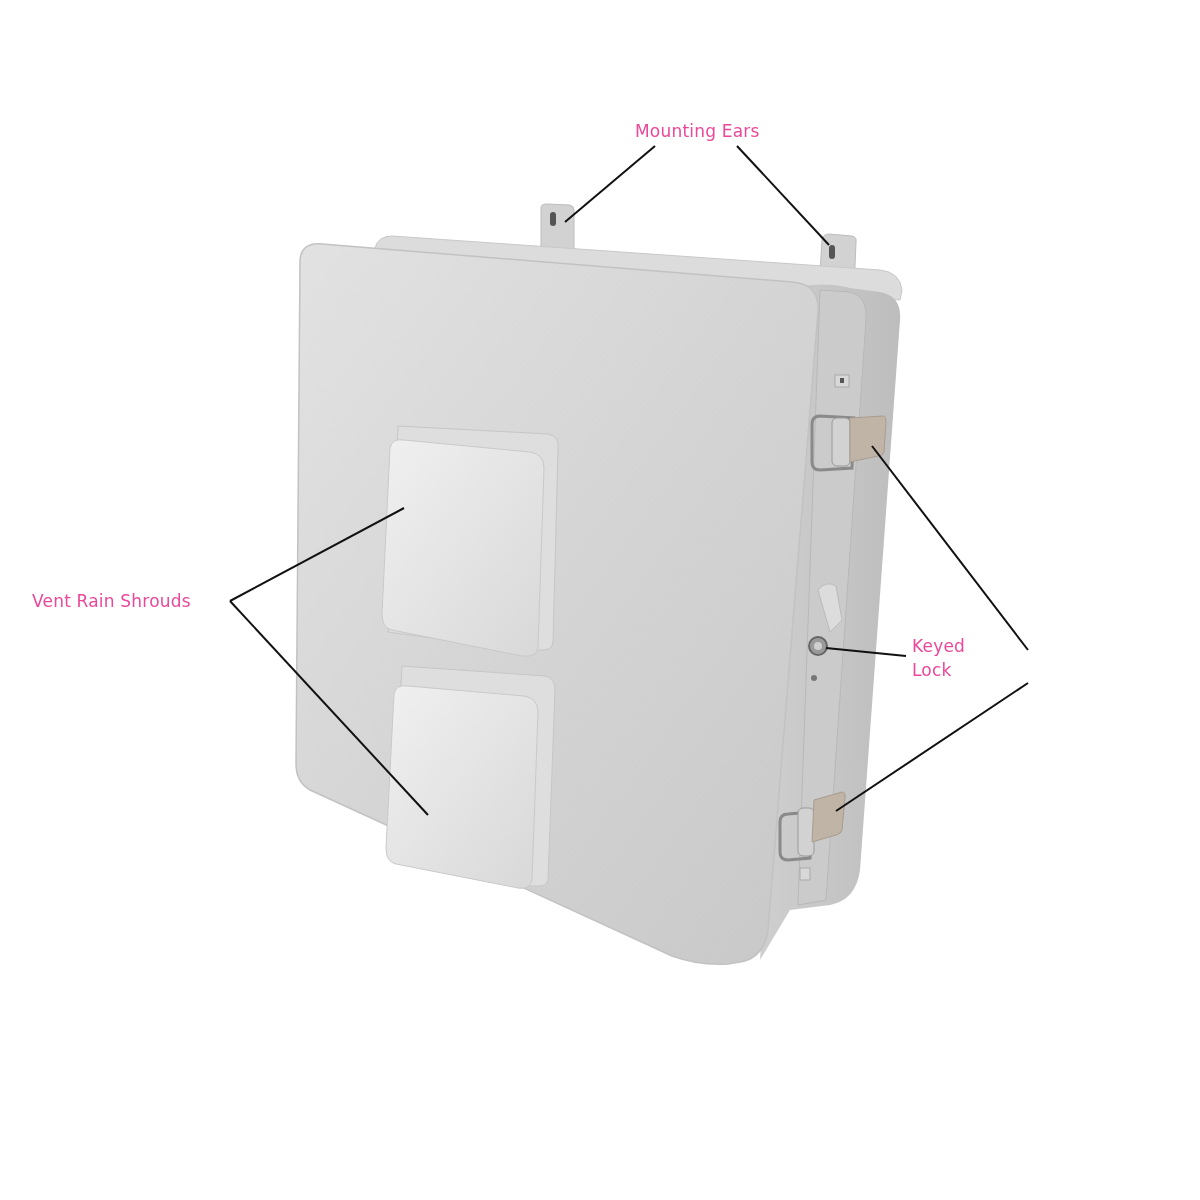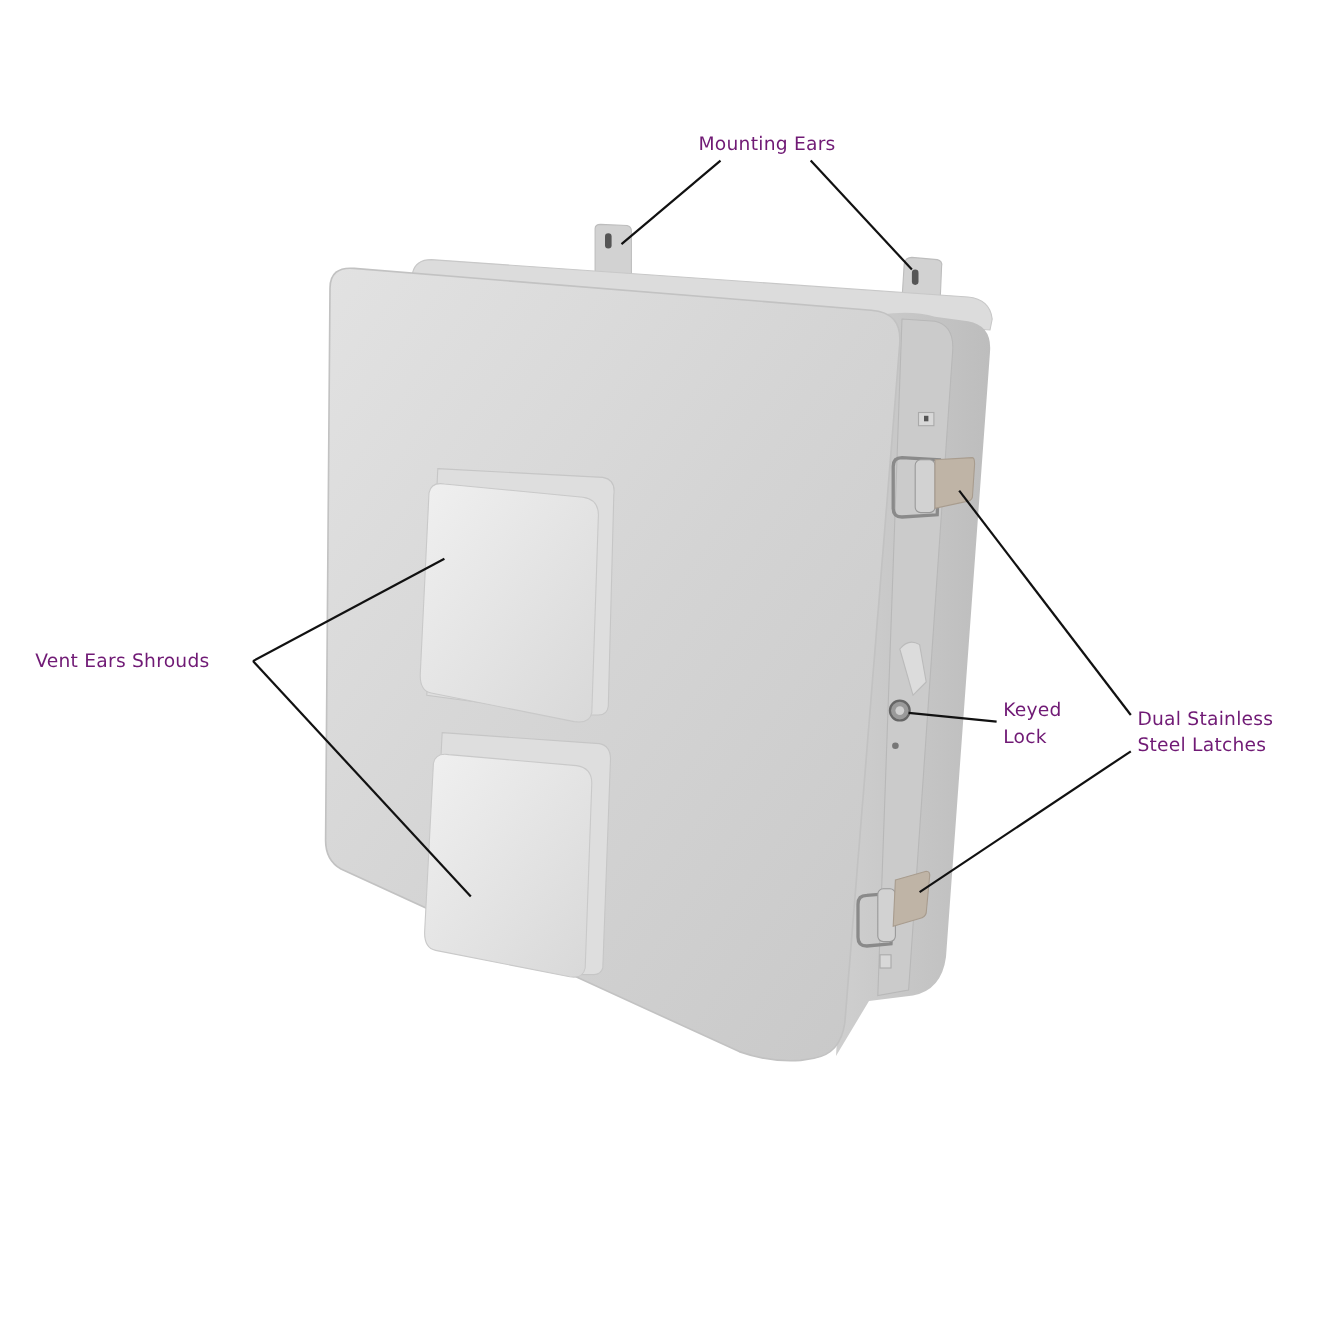--- a/index.html
+++ b/index.html
@@ -1,19 +1,19 @@
 <!DOCTYPE html>
 <html><head>
   <meta charset="utf-8">
   <style>
     html, body { margin: 0; padding: 0; background: #ffffff; }
     body { width: 1200px; height: 1200px; position: relative; overflow: hidden;
            font-family: "DejaVu Sans", sans-serif; }
     .stage { position: absolute; left: 0; top: 0; width: 1200px; height: 1200px; }
-    .label { position: absolute; color: #701a75; font-size: 17px; line-height: 24px;
+    .label { position: absolute; color: #ec4899; font-size: 17px; line-height: 24px;
              white-space: nowrap; letter-spacing: 0.2px; }
     .label.center { text-align: left; }
     svg { position: absolute; left: 0; top: 0; }
   </style>
 </head>
 <body>
 
 <div class="stage">
 
   <svg width="1200" height="1200" viewBox="0 0 1200 1200">
@@ -87,25 +87,21 @@
       <line x1="404" y1="508" x2="230" y2="601"></line>
       <line x1="230" y1="601" x2="428" y2="815"></line>
       <line x1="826" y1="648" x2="906" y2="656"></line>
       <line x1="872" y1="446" x2="1028" y2="650"></line>
       <line x1="1028" y1="683" x2="836" y2="811"></line>
     </g>
   </svg>
 
   <div class="label" style="left:635px; top:119px;">Mounting Ears</div>
 
-  <div class="label" style="left:32px; top:589px;">Vent Ears Shrouds</div>
+  <div class="label" style="left:32px; top:589px;">Vent Rain Shrouds</div>
 
   <div class="label center" style="left:912px; top:634px; width:76px;">
     <div>Keyed</div>
     <div>Lock</div>
   </div>
 
-  <div class="label center" style="left:1034px; top:642px; width:140px;">
-    <div>Dual Stainless</div>
-    <div>Steel Latches</div>
-  </div>
 
 </div>
 
 </body></html>

